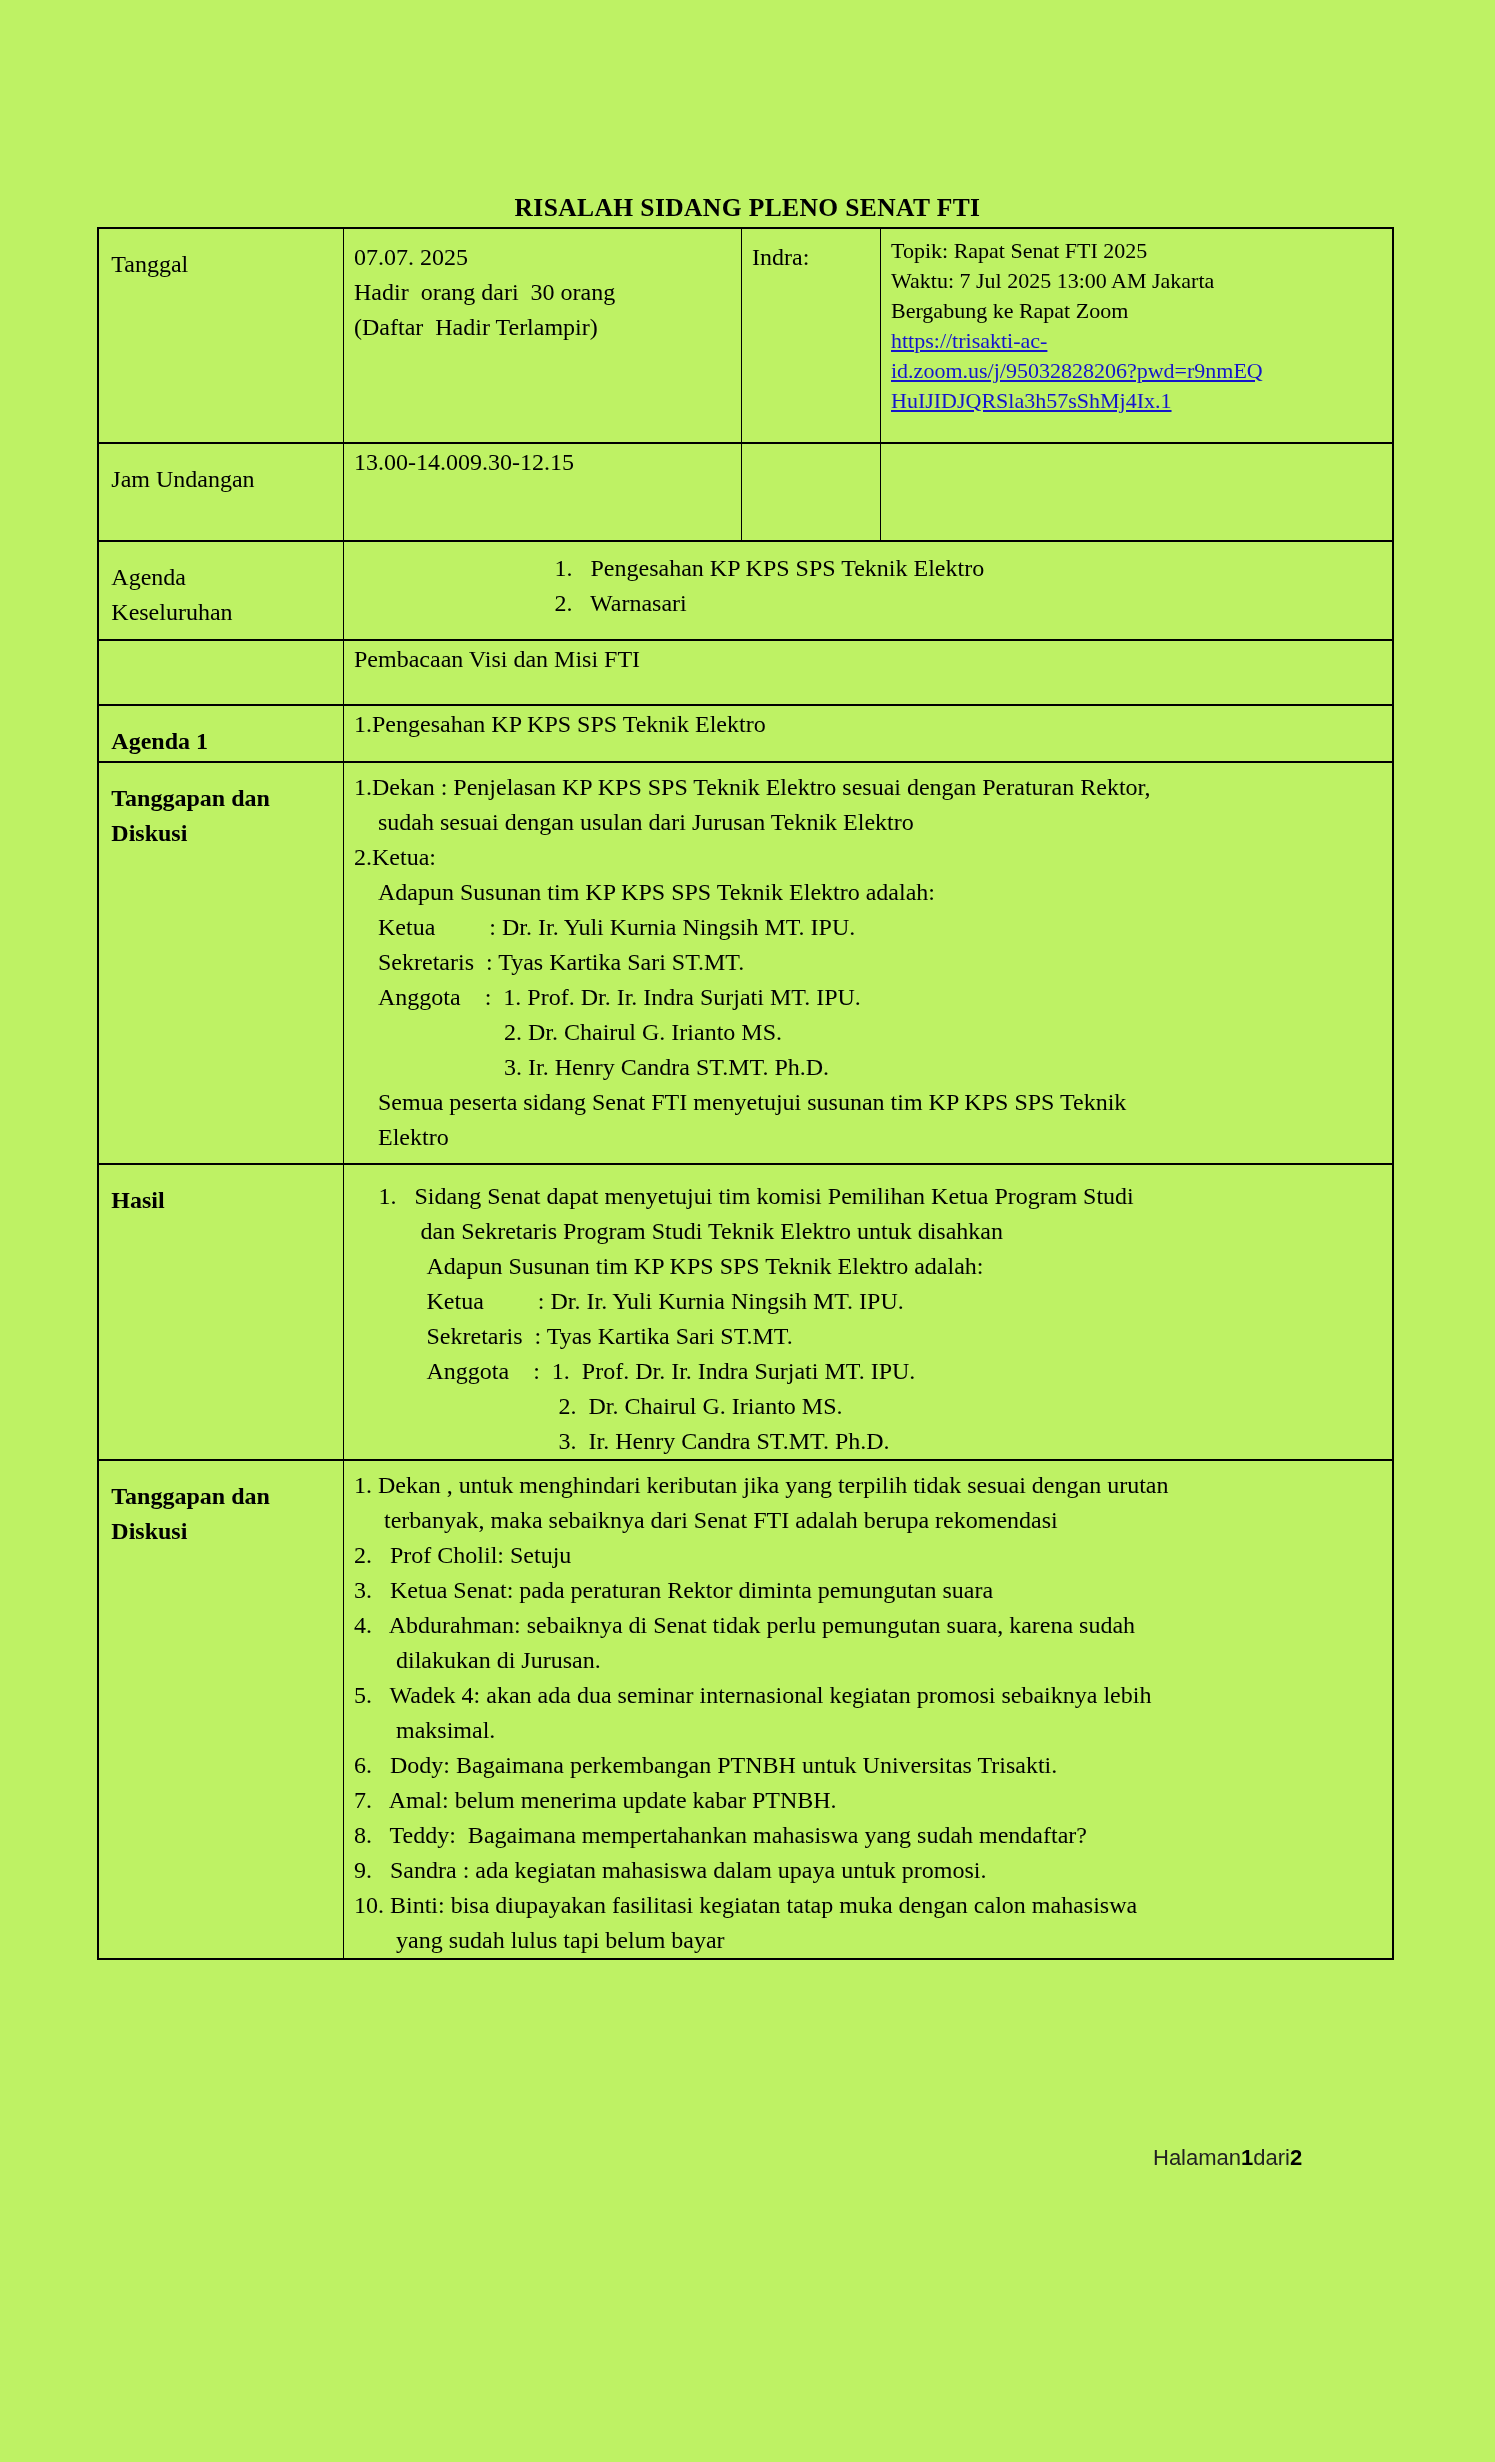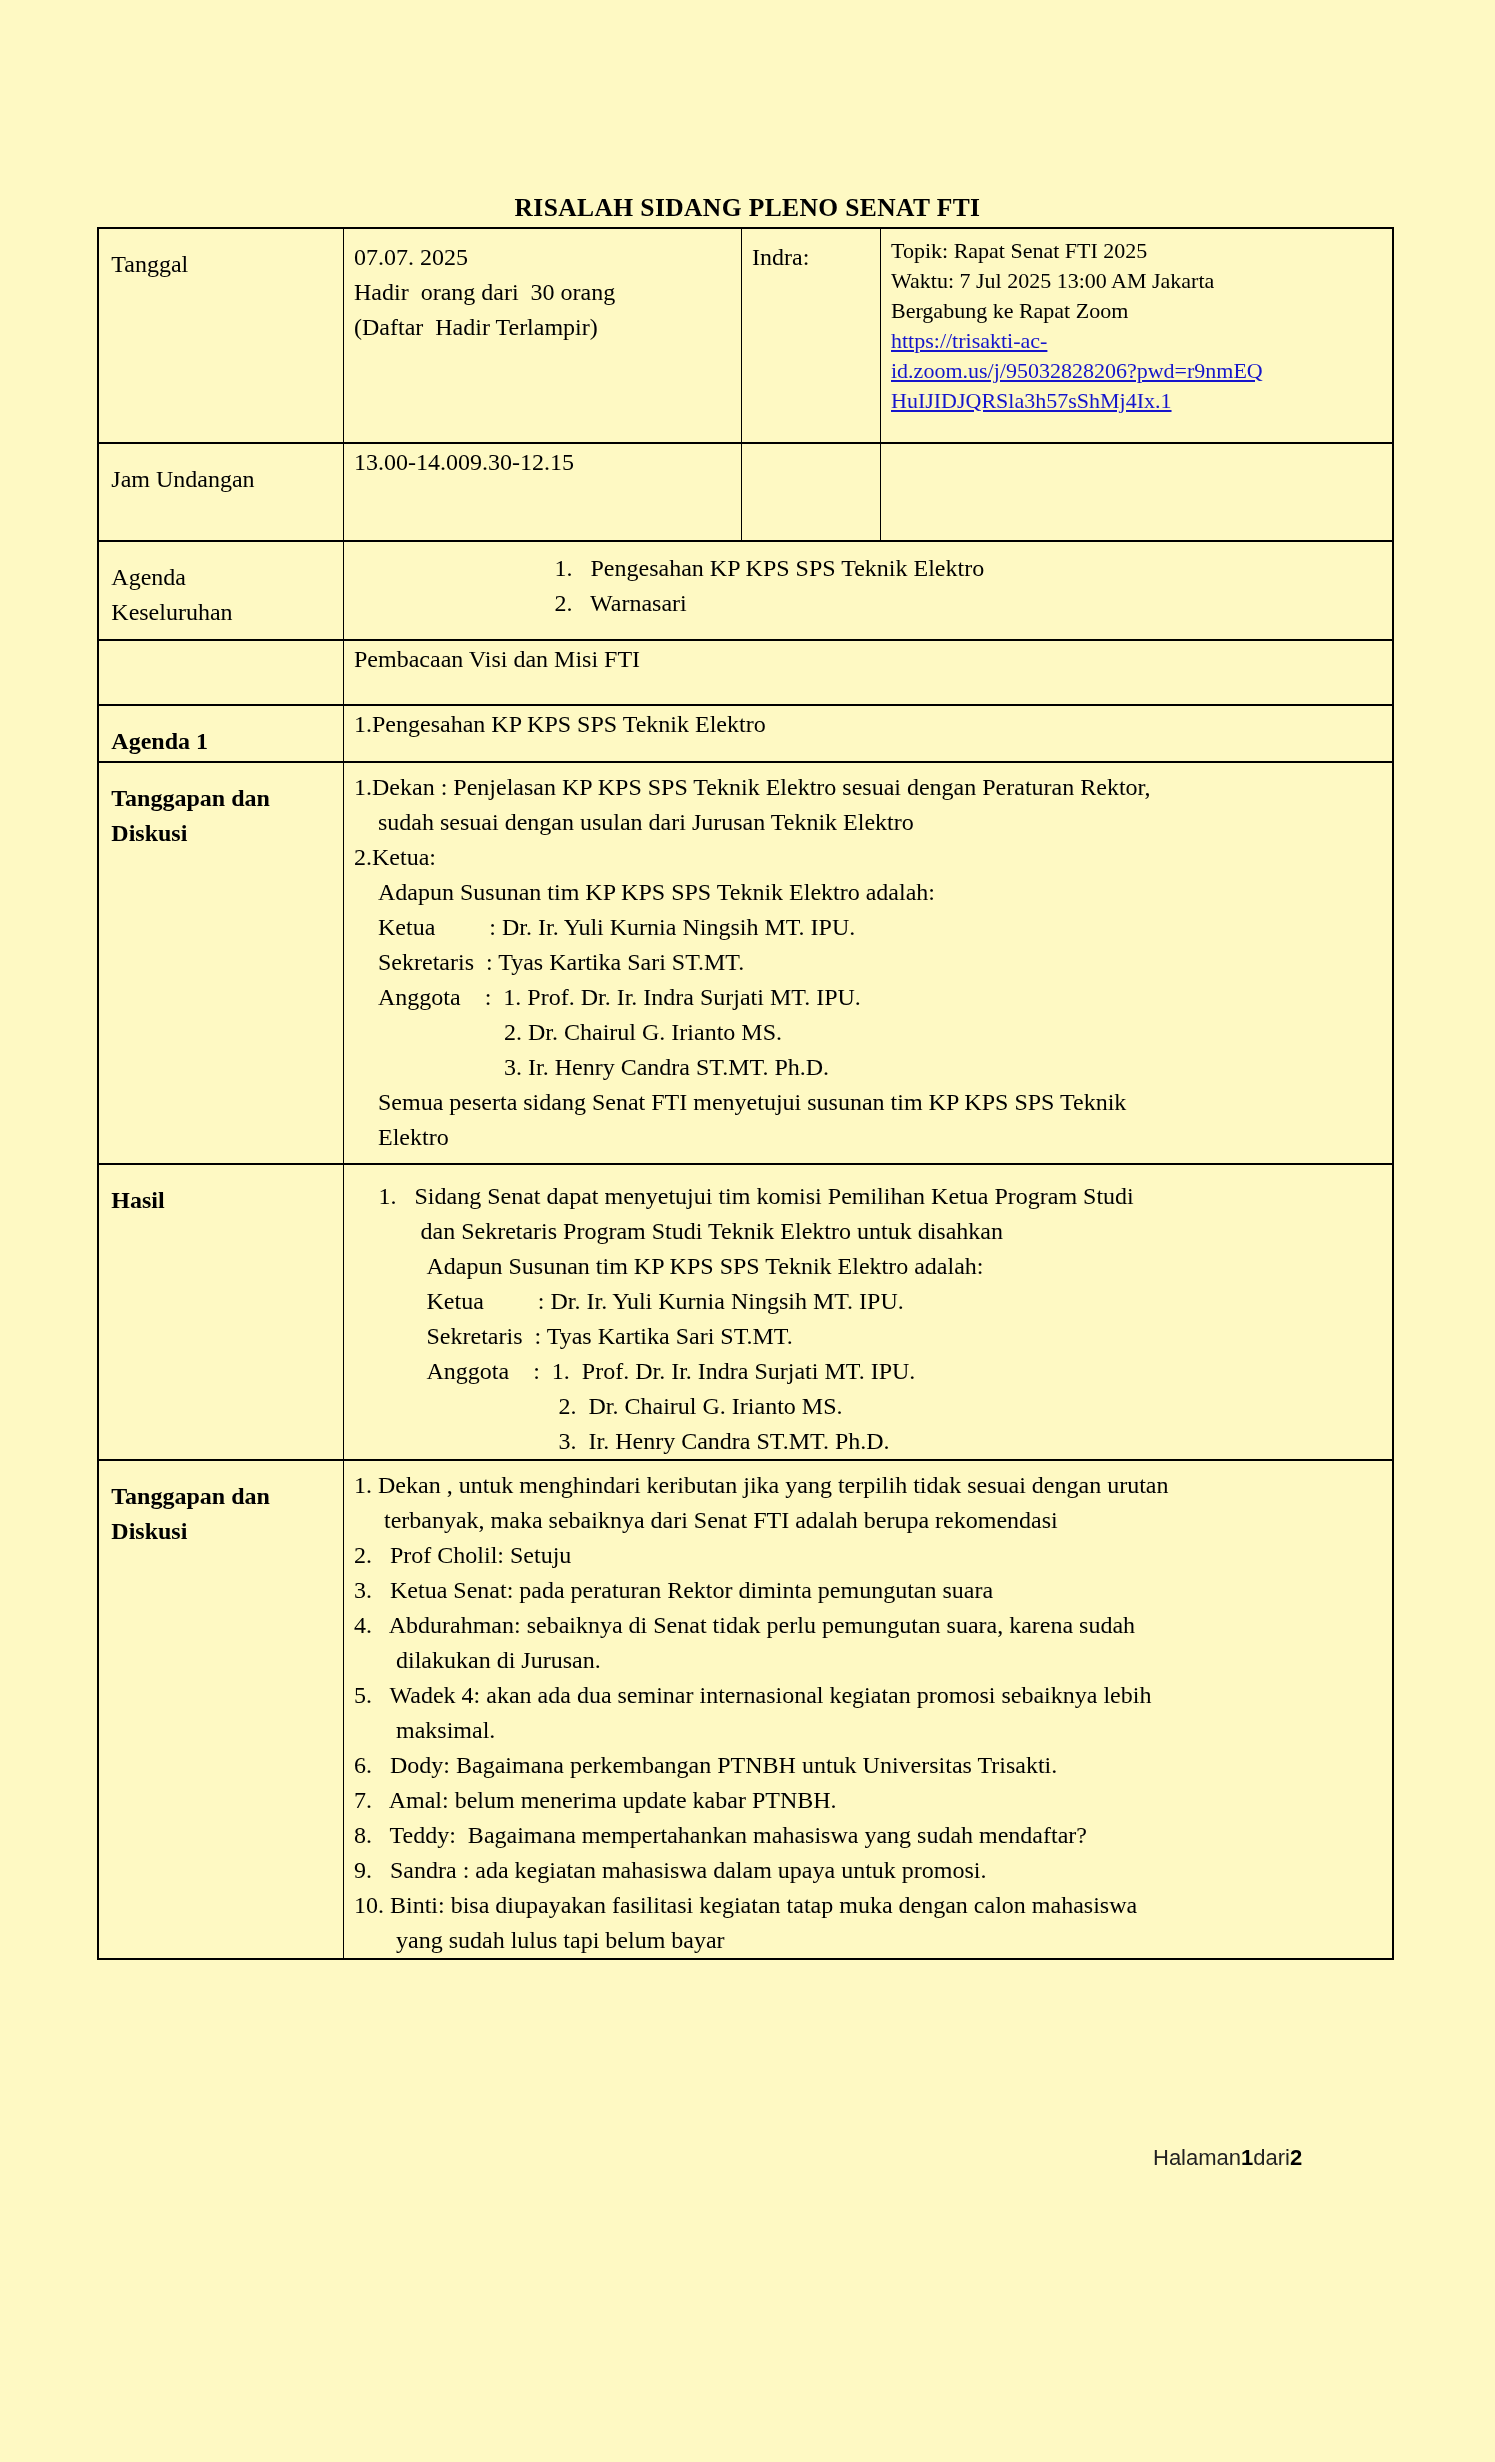--- a/index.html
+++ b/index.html
@@ -1,18 +1,18 @@
 <!DOCTYPE html>
 <html style="font-size:14px"><head>
 <meta charset="utf-8">
 <style>
   html,body{margin:0;padding:0;background:#ffffff;}
   body{width:1495px;height:2462px;overflow:hidden;position:relative;
        font-family:"Liberation Serif", serif;color:#000;}
-  .page{position:absolute;left:0;top:0;width:1495px;height:2462px;background:#fef9c3;}
+  .page{position:absolute;left:0;top:0;width:1495px;height:2462px;background:#bef264;}
 
   .title{position:absolute;left:0;top:193px;width:100%;text-align:center;
          font-family:"Liberation Serif", serif;font-weight:bold;font-size:25.5px;
          letter-spacing:0.4px;}
 
   table.minutes{position:absolute;left:97px;top:227px;width:1295px;
                 border-collapse:collapse;table-layout:fixed;
                 border:2.6px solid #000;}
   td{border-left:1.8px solid #000;border-right:1.8px solid #000;
      border-top:2.6px solid #000;border-bottom:2.6px solid #000;

